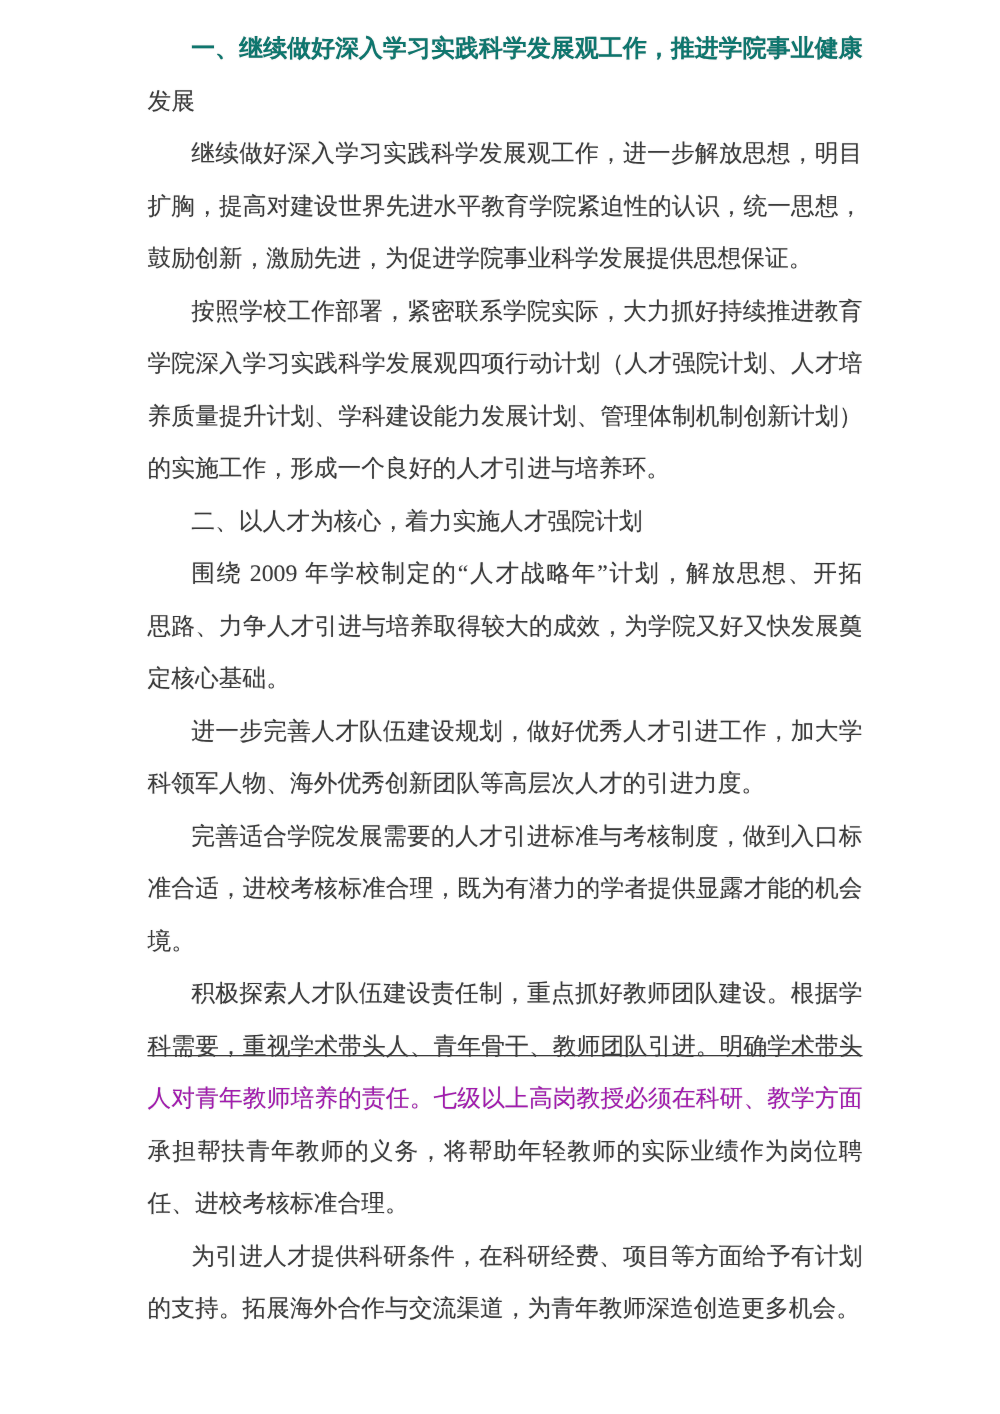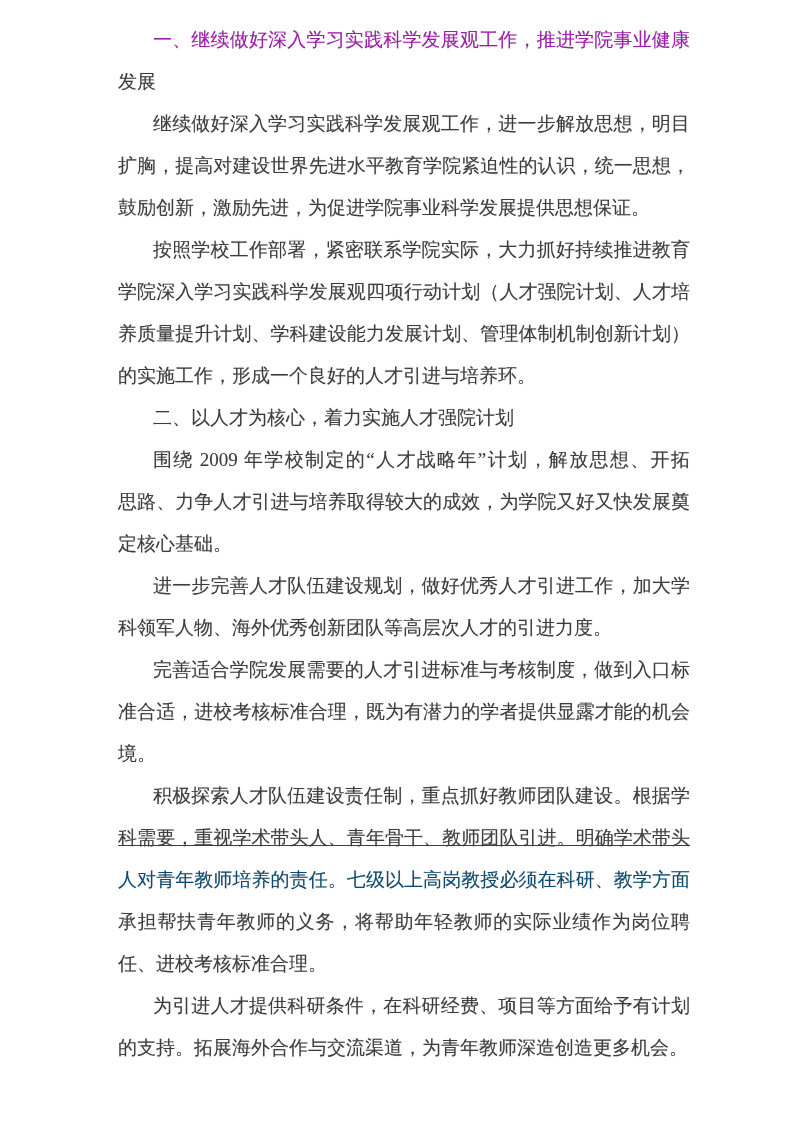--- a/index.html
+++ b/index.html
@@ -38,39 +38,39 @@
   .line.final {
     text-align: left;
     text-align-last: left;
   }
 </style>
 </head>
 <body>
 
 <div class="page" style="background: rgb(255, 255, 255);">
   <div class="text-block">
-      <div class="line indent" style="color: #a21caf;">一、继续做好深入学习实践科学发展观工作，推进学院事业健康</div>
+      <div class="line indent" style="color: #0f766e; font-weight: bold;">一、继续做好深入学习实践科学发展观工作，推进学院事业健康</div>
       <div class="line final" style="color: rgb(61, 61, 61);">发展</div>
       <div class="line indent" style="color: rgb(61, 61, 61);">继续做好深入学习实践科学发展观工作，进一步解放思想，明目</div>
       <div class="line" style="color: rgb(61, 61, 61);">扩胸，提高对建设世界先进水平教育学院紧迫性的认识，统一思想，</div>
       <div class="line final" style="color: rgb(61, 61, 61);">鼓励创新，激励先进，为促进学院事业科学发展提供思想保证。</div>
       <div class="line indent" style="color: rgb(61, 61, 61);">按照学校工作部署，紧密联系学院实际，大力抓好持续推进教育</div>
       <div class="line" style="color: rgb(61, 61, 61);">学院深入学习实践科学发展观四项行动计划（人才强院计划、人才培</div>
       <div class="line" style="color: rgb(61, 61, 61);">养质量提升计划、学科建设能力发展计划、管理体制机制创新计划）</div>
       <div class="line final" style="color: rgb(61, 61, 61);">的实施工作，形成一个良好的人才引进与培养环。</div>
       <div class="line indent final" style="color: rgb(61, 61, 61);">二、以人才为核心，着力实施人才强院计划</div>
       <div class="line indent" style="color: rgb(61, 61, 61);">围绕 2009 年学校制定的“人才战略年”计划，解放思想、开拓</div>
       <div class="line" style="color: rgb(61, 61, 61);">思路、力争人才引进与培养取得较大的成效，为学院又好又快发展奠</div>
       <div class="line final" style="color: rgb(61, 61, 61);">定核心基础。</div>
       <div class="line indent" style="color: rgb(61, 61, 61);">进一步完善人才队伍建设规划，做好优秀人才引进工作，加大学</div>
       <div class="line final" style="color: rgb(61, 61, 61);">科领军人物、海外优秀创新团队等高层次人才的引进力度。</div>
       <div class="line indent" style="color: rgb(61, 61, 61);">完善适合学院发展需要的人才引进标准与考核制度，做到入口标</div>
       <div class="line" style="color: rgb(61, 61, 61);">准合适，进校考核标准合理，既为有潜力的学者提供显露才能的机会</div>
       <div class="line final" style="color: rgb(61, 61, 61);">境。</div>
       <div class="line indent" style="color: rgb(61, 61, 61);">积极探索人才队伍建设责任制，重点抓好教师团队建设。根据学</div>
       <div class="line" style="color: rgb(61, 61, 61); text-decoration: underline;">科需要，重视学术带头人、青年骨干、教师团队引进。明确学术带头</div>
-      <div class="line" style="color: #0c4a6e;">人对青年教师培养的责任。七级以上高岗教授必须在科研、教学方面</div>
+      <div class="line" style="color: #a21caf;">人对青年教师培养的责任。七级以上高岗教授必须在科研、教学方面</div>
       <div class="line" style="color: rgb(61, 61, 61);">承担帮扶青年教师的义务，将帮助年轻教师的实际业绩作为岗位聘</div>
       <div class="line final" style="color: rgb(61, 61, 61);">任、进校考核标准合理。</div>
       <div class="line indent" style="color: rgb(61, 61, 61);">为引进人才提供科研条件，在科研经费、项目等方面给予有计划</div>
       <div class="line final" style="color: rgb(61, 61, 61);">的支持。拓展海外合作与交流渠道，为青年教师深造创造更多机会。</div>
     </div>
 </div>
 
 </body></html>

